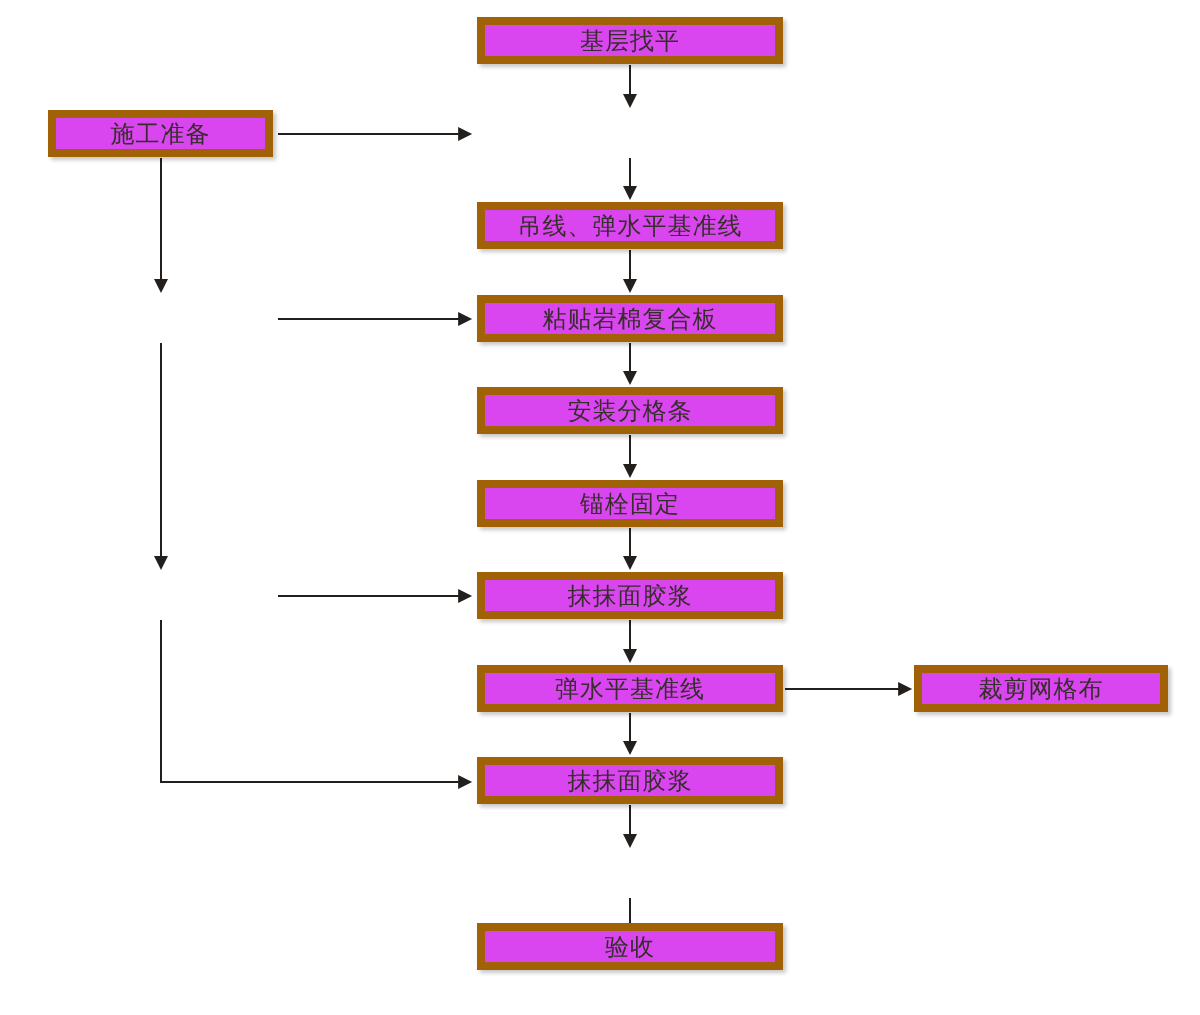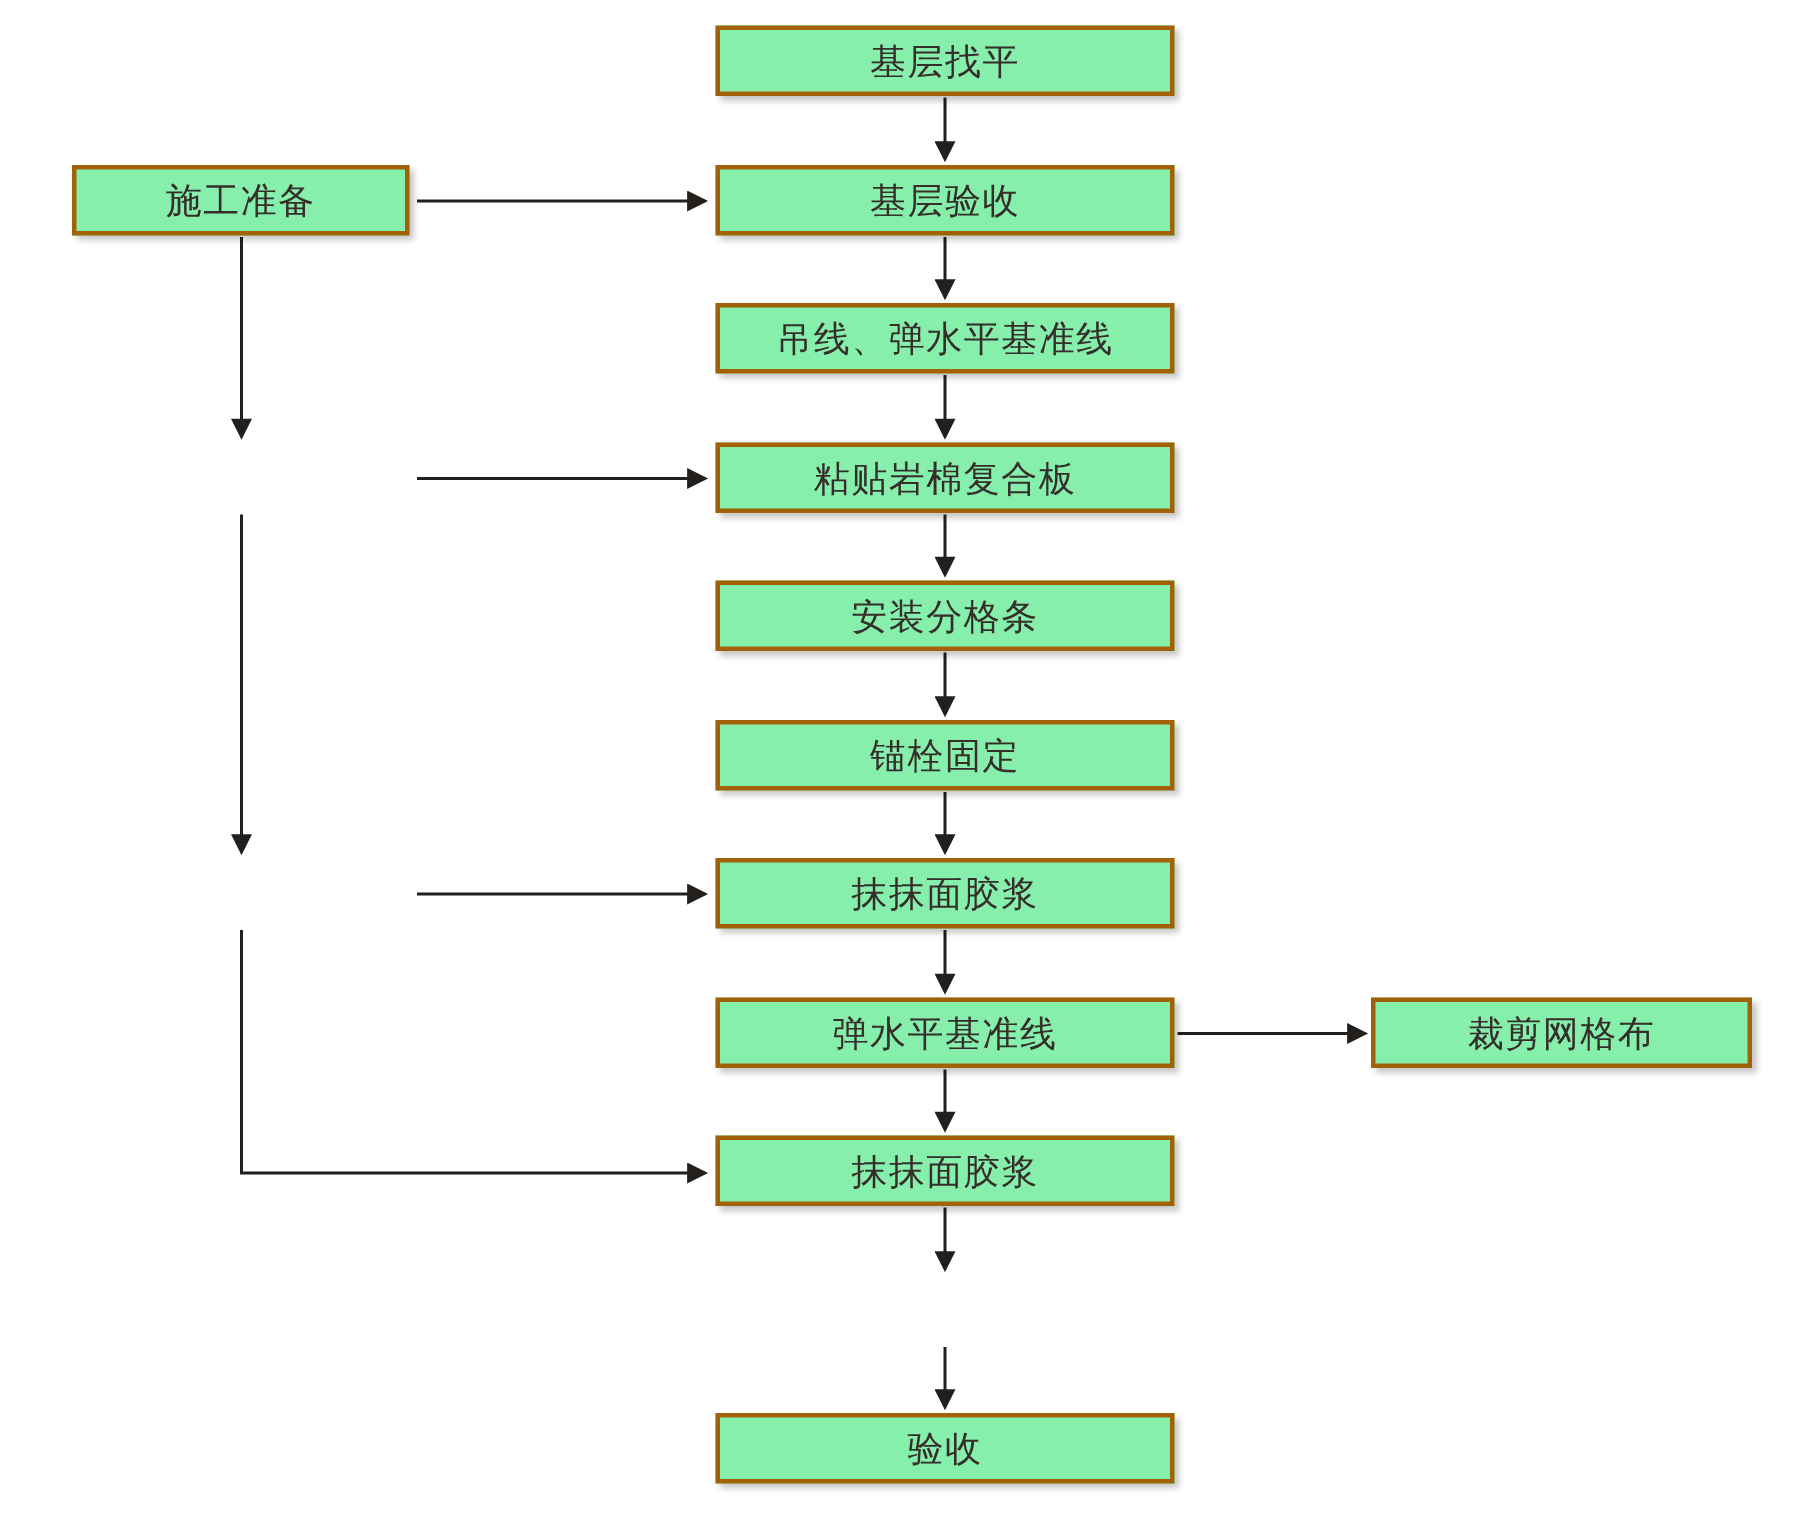--- a/index.html
+++ b/index.html
@@ -14,22 +14,22 @@
   .edges {
     position: absolute;
     left: 0; top: 0;
     width: 1200px; height: 1015px;
     pointer-events: none;
   }
   .node {
     position: absolute;
     box-sizing: border-box;
     height: 47px;
-    background: #86efac;
-    border: 3px solid #a16207;
+    background: #d946ef;
+    border: 8px solid #a16207;
     box-shadow: 3px 3px 4px rgba(0,0,0,0.22);
     display: flex;
     align-items: center;
     justify-content: center;
   }
   .node span {
     font-size: 24px;
     color: #352e2a;
     letter-spacing: 1px;
     white-space: nowrap;
@@ -71,23 +71,20 @@
 
       <path d="M161,620 L161,782 L470,782" marker-end="url(#arrow)"></path>
 
       <path d="M785,689 L910,689" marker-end="url(#arrow)"></path>
     </g>
   </svg>
 
   <div class="node col-main" style="top:17px">
       <span>基层找平</span>
     </div>
-  <div class="node col-main" style="top:110px">
-      <span>基层验收</span>
-    </div>
   <div class="node col-main" style="top:295px">
       <span>粘贴岩棉复合板</span>
     </div>
   <div class="node col-main" style="top:202px">
       <span>吊线、弹水平基准线</span>
     </div>
   <div class="node col-main" style="top:387px">
       <span>安装分格条</span>
     </div>
   <div class="node col-main" style="top:480px">
@@ -95,21 +92,21 @@
     </div>
   <div class="node col-main" style="top:572px">
       <span>抹抹面胶浆</span>
     </div>
   <div class="node col-main" style="top:665px">
       <span>弹水平基准线</span>
     </div>
   <div class="node col-main" style="top:757px">
       <span>抹抹面胶浆</span>
     </div>
-  <div class="node col-main" style="top:942px">
+  <div class="node col-main" style="top:923px">
       <span>验收</span>
     </div>
 
   <div class="node col-side" style="top:110px">
       <span>施工准备</span>
     </div>
 
   <div class="node col-right" style="top:665px">
       <span>裁剪网格布</span>
     </div>

